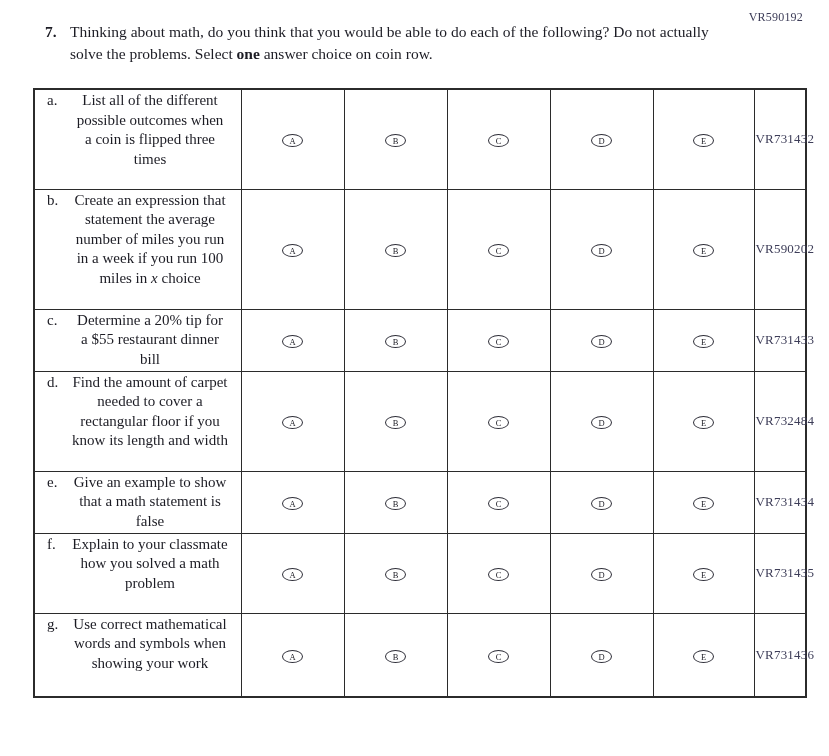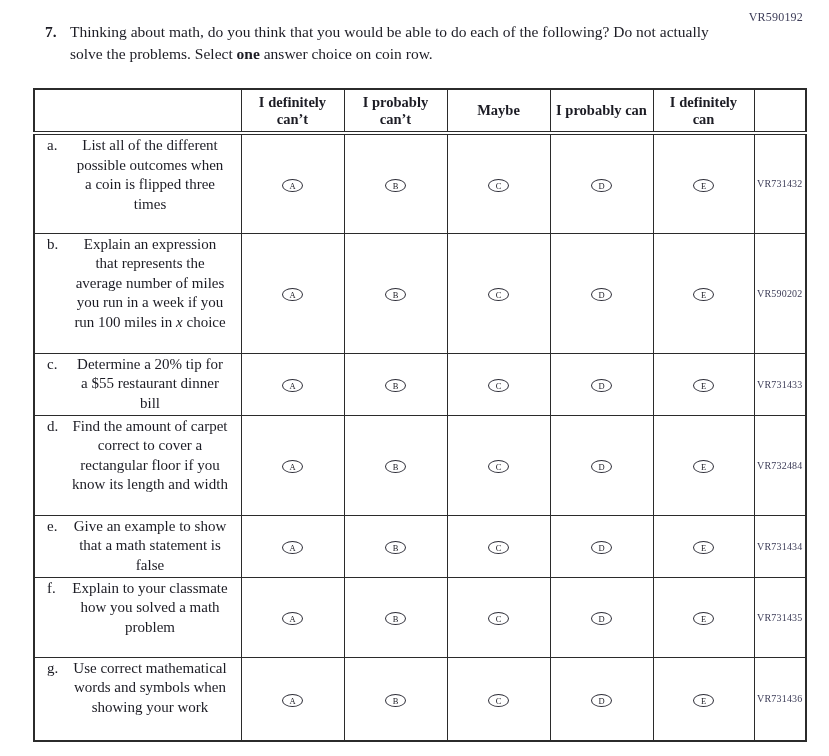--- a/index.html
+++ b/index.html
@@ -75,21 +75,21 @@
     border-radius: 50%;
     font-size: 8.5px;
     line-height: 12px;
     text-align: center;
     color: #1c1c24;
     cursor: pointer;
   }
   td.code {
     text-align: center;
     vertical-align: middle;
-    font-size: 10px;
+    font-size: 13px;
     color: #3d3d58;
     padding: 0 1px;
     letter-spacing: 0.2px;
   }
 </style>
 </head>
 <body>
 
 <div class="corner-code">VR590192</div>
 
@@ -103,50 +103,41 @@
     <col style="width:207px">
       <col style="width:103px">
       <col style="width:103px">
       <col style="width:103px">
       <col style="width:103px">
       <col style="width:101px">
       <col style="width:52px">
   </colgroup>
 
   <tbody>
-      <tr class="head-row" style="height:44px">
-    <th></th>
-    <th>I definitely can’t</th>
-    <th>I probably can’t</th>
-    <th>Maybe</th>
-    <th>I probably can</th>
-    <th>I definitely can</th>
-    <th></th>
-  </tr>
 
   <tr style="height:100px">
     <td class="stem">
       <div class="stem-inner">
         <span class="row-letter">a.</span>
         <span class="row-text"><span>List all of the different possible outcomes when a coin is flipped three times</span><i></i><span></span></span>
       </div>
     </td>
     <td class="opt"><span class="bubble">A</span></td>
     <td class="opt"><span class="bubble">B</span></td>
     <td class="opt"><span class="bubble">C</span></td>
     <td class="opt"><span class="bubble">D</span></td>
     <td class="opt"><span class="bubble">E</span></td>
     <td class="code">VR731432</td>
   </tr>
 
   <tr style="height:120px">
     <td class="stem">
       <div class="stem-inner">
         <span class="row-letter">b.</span>
-        <span class="row-text"><span>Explain an expression that represents the average number of miles you run in a week if you run 100 miles in </span><i>x</i><span> choice</span></span>
+        <span class="row-text"><span>Create an expression that statement the average number of miles you run in a week if you run 100 miles in </span><i>x</i><span> choice</span></span>
       </div>
     </td>
     <td class="opt"><span class="bubble">A</span></td>
     <td class="opt"><span class="bubble">B</span></td>
     <td class="opt"><span class="bubble">C</span></td>
     <td class="opt"><span class="bubble">D</span></td>
     <td class="opt"><span class="bubble">E</span></td>
     <td class="code">VR590202</td>
   </tr>
 
@@ -162,21 +153,21 @@
     <td class="opt"><span class="bubble">C</span></td>
     <td class="opt"><span class="bubble">D</span></td>
     <td class="opt"><span class="bubble">E</span></td>
     <td class="code">VR731433</td>
   </tr>
 
   <tr style="height:100px">
     <td class="stem">
       <div class="stem-inner">
         <span class="row-letter">d.</span>
-        <span class="row-text"><span>Find the amount of carpet correct to cover a rectangular floor if you know its length and width</span><i></i><span></span></span>
+        <span class="row-text"><span>Find the amount of carpet needed to cover a rectangular floor if you know its length and width</span><i></i><span></span></span>
       </div>
     </td>
     <td class="opt"><span class="bubble">A</span></td>
     <td class="opt"><span class="bubble">B</span></td>
     <td class="opt"><span class="bubble">C</span></td>
     <td class="opt"><span class="bubble">D</span></td>
     <td class="opt"><span class="bubble">E</span></td>
     <td class="code">VR732484</td>
   </tr>
 

